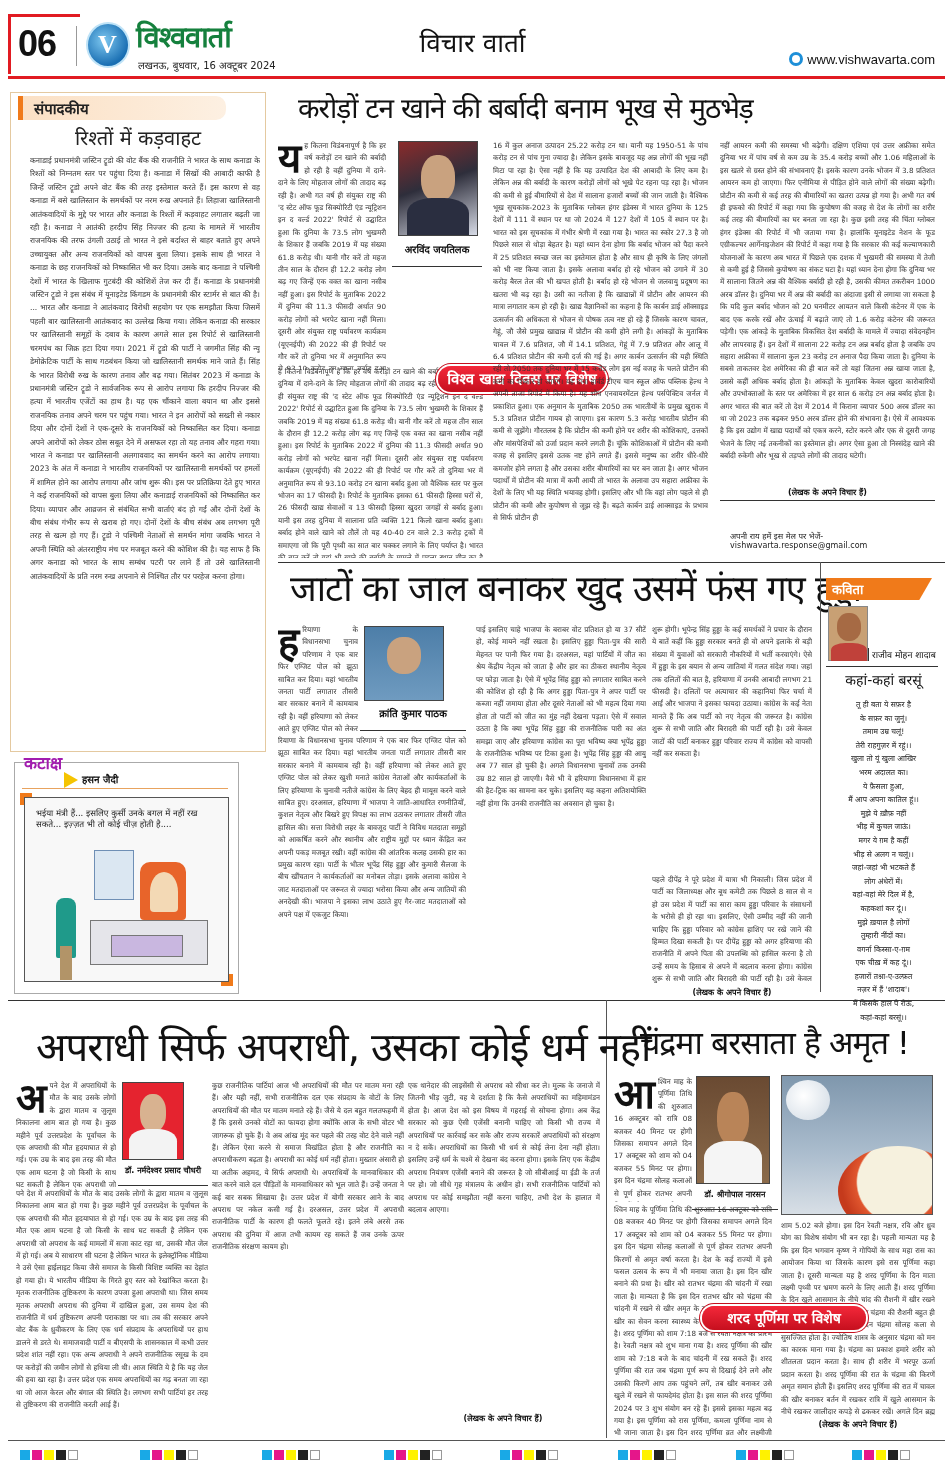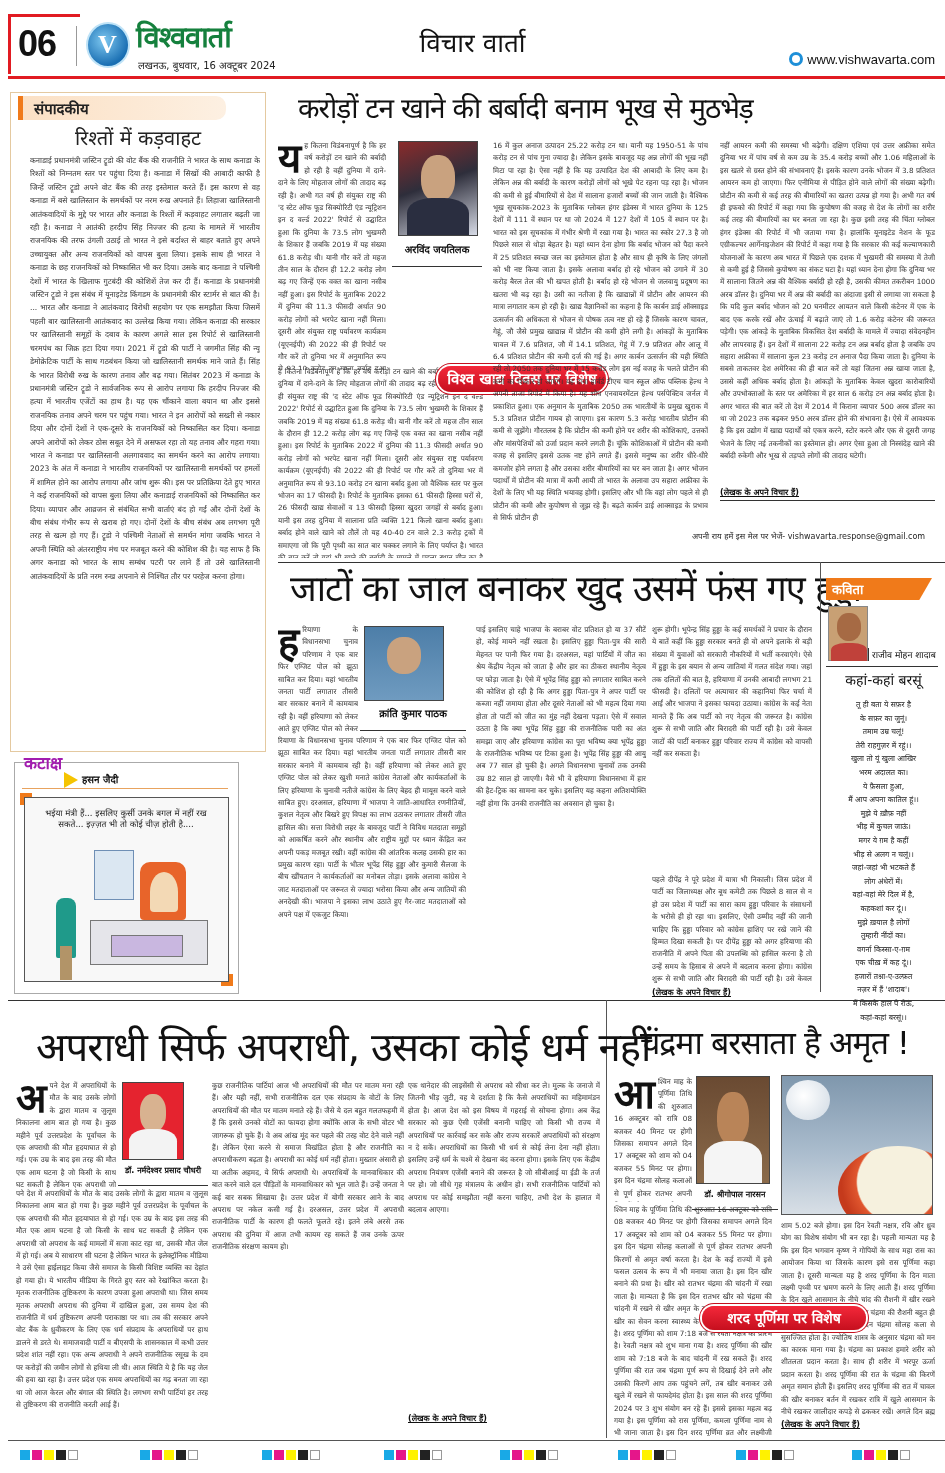--- a/index.html
+++ b/index.html
@@ -30,41 +30,41 @@
 
   
   .cart-box { left: 14px; top: 762px; width: 225px; height: 232px; border: 1px solid #aaa; }
   .cart-tag { left: 24px; top: 751px; font: bold 17px "DejaVu Sans", sans-serif; color: #a21caf; }
   .cart-arrow { left: 64px; top: 772px; width: 0; height: 0; border-left: 14px solid #f5c400; border-top: 8px solid transparent; border-bottom: 8px solid transparent; }
   .cart-author { left: 82px; top: 772px; font: bold 10px "DejaVu Sans", sans-serif; color: #111; }
   .cart-line { left: 22px; top: 788px; width: 206px; height: 1px; background: #e8a35e; }
   .cart-frame { left: 24px; top: 797px; width: 205px; height: 185px; border: 1px solid #555; background: #f8f8f8; }
   .cart-corner-tl { left: 20px; top: 793px; width: 12px; height: 12px; border-left: 4px solid #f07a1a; border-top: 4px solid #f07a1a; }
   .cart-corner-br { left: 221px; top: 974px; width: 12px; height: 12px; border-right: 4px solid #f07a1a; border-bottom: 4px solid #f07a1a; }
-  .cart-caption { left: 36px; top: 808px; width: 180px; font: 8.5px/11px "DejaVu Serif", serif; color: #222; text-align: center; }
+  .cart-caption { left: 36px; top: 808px; width: 180px; font: 8.5px/11px "DejaVu Serif", serif; color: #222; }
   .cart-desk { left: 90px; top: 920px; width: 118px; height: 45px; background: #e5e5ea; border: 1px solid #777; }
   .cart-desk::after { content:""; position:absolute; left:20px; top:14px; width:70px; height:20px; background:#c9b7e0; border:1px solid #777; }
   .cart-chair { left: 140px; top: 862px; width: 46px; height: 58px; background: #e8642a; border-radius: 10px 10px 4px 4px; }
   .cart-boss { left: 150px; top: 872px; width: 28px; height: 40px; background: #f3d9b5; border-radius: 50% 50% 4px 4px; }
   .cart-man { left: 56px; top: 898px; width: 20px; height: 60px; background: #1f9a8a; border-radius: 8px 8px 2px 2px; }
   .cart-man-legs { left: 60px; top: 946px; width: 12px; height: 34px; background: #b29468; }
   .cart-window { left: 94px; top: 850px; width: 40px; height: 50px; background: #dbe7f2; border: 1px solid #6f8fb5; }
 
   
   .h1 { font-family: "DejaVu Sans", sans-serif; color: #111; white-space: nowrap; letter-spacing: -1px; }
   .rule { height: 1px; background: #333; }
   .vrule { width: 1px; background: #555; }
   .col { font: 7.2px/12.4px "DejaVu Sans", sans-serif; color: #333; text-align: justify; overflow: hidden; }
   .dropcap { float: left; font: bold 40px/36px "DejaVu Sans", sans-serif; margin-right: 3px; color: #111; }
   .photo { background: linear-gradient(160deg,#8a2b2b,#2e2e3b 45%,#d7dbe6); border: 1px solid #444; }
   .photo .face { position:absolute; left:28%; top:14%; width:44%; height:50%; border-radius:45%; background:#c9a27f; }
   .photo .body { position:absolute; left:10%; top:60%; width:80%; height:40%; border-radius:40% 40% 0 0; background:#2a2e40; }
   .caption { font: bold 10px "DejaVu Sans", sans-serif; color: #111; text-align: center; border-bottom: 1px solid #333; padding-bottom: 10px; }
   .badge { background: linear-gradient(#f4283a,#c60f1e); border-radius: 16px; color: #fff; font: bold 15px "DejaVu Sans", sans-serif; text-align: center; box-shadow: 0 0 0 2px #fff, 0 0 0 3px #c60f1e; }
-  .endnote { font: bold 8px "DejaVu Sans", sans-serif; color: #111; text-align: left; text-decoration: underline; }
+  .endnote { font: bold 8px "DejaVu Sans", sans-serif; color: #111; text-align: center; }
 
   
   .poem-tag { left: 826px; top: 578px; width: 106px; height: 22px; background: #f07a1a; clip-path: polygon(0 0, 100% 0, 88% 100%, 0 100%); }
   .poem-tag span { position: absolute; left: 6px; top: 2px; font: bold 13px "DejaVu Sans", sans-serif; color: #fff; }
   .poem-photo { left: 828px; top: 606px; width: 40px; height: 55px; background: #c8a074; border: 1px solid #888; }
   .poem-photo::before { content:""; position:absolute; left:8px; top:6px; width:24px; height:28px; border-radius:45%; background:#a66a44; }
   .poem-photo::after { content:""; position:absolute; left:2px; top:36px; width:36px; height:18px; background:#c0413a; border-radius:40% 40% 0 0; }
   .poem-author { left: 868px; top: 648px; font: 9px "DejaVu Sans", sans-serif; color: #111; border-left: 1px solid #333; padding-left: 3px; }
   .poem-rule { left: 826px; top: 666px; width: 112px; height: 1px; background: #333; }
   .poem-title { left: 826px; width: 115px; top: 670px; text-align: center; font: 14px "DejaVu Sans", sans-serif; color: #111; }
@@ -125,21 +125,21 @@
     <div class="face"></div>
     <div class="body"></div>
   </div>
 <div class="abs caption" style="left:392px; top:242px; width:90px;">अरविंद जयतिलक</div>
 <div class="abs col" style="left:278px; top:258px; width:205px; height:300px; padding-top:108px;">ह कितना विडंबनापूर्ण है कि हर वर्ष करोड़ों टन खाने की बर्बादी हो रही है वहीं दुनिया में दाने-दाने के लिए मोहताज लोगों की तादाद बढ़ रही है। अभी गत वर्ष ही संयुक्त राष्ट्र की 'द स्टेट ऑफ फूड सिक्योरिटी एंड न्यूट्रिशन इन द वर्ल्ड 2022' रिपोर्ट से उद्घाटित हुआ कि दुनिया के 73.5 लोग भुखमरी के शिकार हैं जबकि 2019 में यह संख्या 61.8 करोड़ थी। यानी गौर करें तो महज तीन साल के दौरान ही 12.2 करोड़ लोग बढ़ गए जिन्हें एक वक्त का खाना नसीब नहीं हुआ। इस रिपोर्ट के मुताबिक 2022 में दुनिया की 11.3 फीसदी अर्थात 90 करोड़ लोगों को भरपेट खाना नहीं मिला। दूसरी ओर संयुक्त राष्ट्र पर्यावरण कार्यक्रम (यूएनईपी) की 2022 की ही रिपोर्ट पर गौर करें तो दुनिया भर में अनुमानित रूप से 93.10 करोड़ टन खाना बर्बाद हुआ जो वैश्विक स्तर पर कुल भोजन का 17 फीसदी है। रिपोर्ट के मुताबिक इसका 61 फीसदी हिस्सा घरों से, 26 फीसदी खाद्य सेवाओं व 13 फीसदी हिस्सा खुदरा जगहों से बर्बाद हुआ। यानी इस तरह दुनिया में सालाना प्रति व्यक्ति 121 किलो खाना बर्बाद हुआ। बर्बाद होने वाले खाने को तौलें तो यह 40-40 टन वाले 2.3 करोड़ ट्रकों में समाएगा जो कि पूरी पृथ्वी का सात बार चक्कर लगाने के लिए पर्याप्त है। भारत की बात करें तो यहां भी खाने की बर्बादी के मामले में पहला स्थान चीन का है जहां हर साल 9.6 करोड़ टन खाना बर्बाद होता है। दूसरे स्थान पर भारत है जहां हर साल 6.87 करोड़ टन खाना बर्बाद होता है। यह सही है कि विकसित देशों में 50 किलो खाना बर्बाद होता है। खाने की यह बर्बादी इस अर्थ में ज्यादा चिंताजनक है कि भारत में एक बड़ी आबादी को दो वक्त का भरपेट भोजन नहीं मिलता। एक आंकड़े के मुताबिक देश में हर साल उतना भोजन बर्बाद होता है जितना ब्रिटेन उपभोग करता है। आंकड़ों पर गौर करें तो देश में 2015-</div>
 <div class="abs badge" style="left:438px; top:366px; width:168px; height:26px; line-height:26px;">विश्व खाद्य दिवस पर विशेष</div>
 <div class="abs col" style="left:493px; top:140px; width:215px; height:410px;">16 में कुल अनाज उत्पादन 25.22 करोड़ टन था। यानी यह 1950-51 के पांच करोड़ टन से पांच गुना ज्यादा है। लेकिन इसके बावजूद यह अन्न लोगों की भूख नहीं मिटा पा रहा है। ऐसा नहीं है कि यह उत्पादित देश की आबादी के लिए कम है। लेकिन अन्न की बर्बादी के कारण करोड़ों लोगों को भूखे पेट रहना पड़ रहा है। भोजन की कमी से हुई बीमारियों से देश में सालाना हजारों बच्चों की जान जाती है। वैश्विक भूख सूचकांक-2023 के मुताबिक ग्लोबल हंगर इंडेक्स में भारत दुनिया के 125 देशों में 111 वें स्थान पर था जो 2024 में 127 देशों में 105 वें स्थान पर है। भारत को इस सूचकांक में गंभीर श्रेणी में रखा गया है। भारत का स्कोर 27.3 है जो पिछले साल से थोड़ा बेहतर है। यहां ध्यान देना होगा कि बर्बाद भोजन को पैदा करने में 25 प्रतिशत स्वच्छ जल का इस्तेमाल होता है और साथ ही कृषि के लिए जंगलों को भी नष्ट किया जाता है। इसके अलावा बर्बाद हो रहे भोजन को उगाने में 30 करोड़ बैरल तेल की भी खपत होती है। बर्बाद हो रहे भोजन से जलवायु प्रदूषण का खतरा भी बढ़ रहा है। उसी का नतीजा है कि खाद्यान्नों में प्रोटीन और आयरन की मात्रा लगातार कम हो रही है। खाद्य वैज्ञानिकों का कहना है कि कार्बन डाई ऑक्साइड उत्सर्जन की अधिकता से भोजन से पोषक तत्व नष्ट हो रहे हैं जिसके कारण चावल, गेहूं, जौ जैसे प्रमुख खाद्यान्न में प्रोटीन की कमी होने लगी है। आंकड़ों के मुताबिक चावल में 7.6 प्रतिशत, जौ में 14.1 प्रतिशत, गेहूं में 7.9 प्रतिशत और आलू में 6.4 प्रतिशत प्रोटीन की कमी दर्ज की गई है। अगर कार्बन उत्सर्जन की यही स्थिति रही तो 2050 तक दुनिया भर में 15 करोड़ लोग इस नई वजह के चलते प्रोटीन की कमी का शिकार हो जाएंगे। यह दावा हार्वर्ड टीएच चान स्कूल ऑफ पब्लिक हेल्थ ने अपनी ताजा रिपोर्ट में किया है। यह शोध एनवायरमेंटल हेल्थ पर्सपेक्टिव जर्नल में प्रकाशित हुआ। एक अनुमान के मुताबिक 2050 तक भारतीयों के प्रमुख खुराक में 5.3 प्रतिशत प्रोटीन गायब हो जाएगा। इस कारण 5.3 करोड़ भारतीय प्रोटीन की कमी से जूझेंगे। गौरतलब है कि प्रोटीन की कमी होने पर शरीर की कोशिकाएं, उत्तकों और मांसपेशियों को उर्जा प्रदान करने लगती हैं। चूंकि कोशिकाओं में प्रोटीन की कमी वजह से इसलिए इससे उतक नष्ट होने लगते हैं। इससे मनुष्य का शरीर धीरे-धीरे कमजोर होने लगता है और उसका शरीर बीमारियों का घर बन जाता है। अगर भोजन पदार्थों में प्रोटीन की मात्रा में कमी आयी तो भारत के अलावा उप सहारा अफ्रीका के देशों के लिए भी यह स्थिति भयावह होगी। इसलिए और भी कि वहां लोग पहले से ही प्रोटीन की कमी और कुपोषण से जूझ रहे हैं। बढ़ते कार्बन डाई आक्साइड के प्रभाव से सिर्फ प्रोटीन ही</div>
 <div class="abs col" style="left:720px; top:140px; width:215px; height:345px;">नहीं आयरन कमी की समस्या भी बढ़ेगी। दक्षिण एशिया एवं उत्तर अफ्रीका समेत दुनिया भर में पांच वर्ष से कम उम्र के 35.4 करोड़ बच्चों और 1.06 महिलाओं के इस खतरे से ग्रस्त होने की संभावनाएं हैं। इसके कारण उनके भोजन में 3.8 प्रतिशत आयरन कम हो जाएगा। फिर एनीमिया से पीड़ित होने वाले लोगों की संख्या बढ़ेगी। प्रोटीन की कमी से कई तरह की बीमारियों का खतरा उत्पन्न हो गया है। अभी गत वर्ष ही इफको की रिपोर्ट में कहा गया कि कुपोषण की वजह से देश के लोगों का शरीर कई तरह की बीमारियों का घर बनता जा रहा है। कुछ इसी तरह की चिंता ग्लोबल हंगर इंडेक्स की रिपोर्ट में भी जताया गया है। हालांकि यूनाइटेड नेशन के फूड एग्रीकल्चर आर्गेनाइजेशन की रिपोर्ट में कहा गया है कि सरकार की कई कल्याणकारी योजनाओं के कारण अब भारत में पिछले एक दशक में भुखमरी की समस्या में तेजी से कमी हुई है जिससे कुपोषण का संकट घटा है। यहां ध्यान देना होगा कि दुनिया भर में सालाना जितने अन्न की वैश्विक बर्बादी हो रही है, उसकी कीमत तकरीबन 1000 अरब डॉलर है। दुनिया भर में अन्न की बर्बादी का अंदाजा इसी से लगाया जा सकता है कि यदि कुल बर्बाद भोजन को 20 घनमीटर आयतन वाले किसी कंटेनर में एक के बाद एक करके रखें और ऊंचाई में बढ़ाते जाएं तो 1.6 करोड़ कंटेनर की जरूरत पड़ेगी। एक आंकड़े के मुताबिक विकसित देश बर्बादी के मामले में ज्यादा संवेदनहीन और लापरवाह हैं। इन देशों में सालाना 22 करोड़ टन अन्न बर्बाद होता है जबकि उप सहारा अफ्रीका में सालाना कुल 23 करोड़ टन अनाज पैदा किया जाता है। दुनिया के सबसे ताकतवर देश अमेरिका की ही बात करें तो यहां जितना अन्न खाया जाता है, उससे कहीं अधिक बर्बाद होता है। आंकड़ों के मुताबिक केवल खुदरा कारोबारियों और उपभोक्ताओं के स्तर पर अमेरिका में हर साल 6 करोड़ टन अन्न बर्बाद होता है। अगर भारत की बात करें तो देश में 2014 में किराना व्यापार 500 अरब डॉलर का था जो 2023 तक बढ़कर 950 अरब डॉलर होने की संभावना है। ऐसे में आवश्यक है कि इस उद्योग में खाद्य पदार्थों को एकत्र करने, स्टोर करने और एक से दूसरी जगह भेजने के लिए नई तकनीकों का इस्तेमाल हो। अगर ऐसा हुआ तो निस्संदेह खाने की बर्बादी रुकेगी और भूख से तड़पते लोगों की तादाद घटेगी।</div>
 <div class="abs endnote" style="left:720px; top:486px; width:215px;">(लेखक के अपने विचार हैं)</div>
 <div class="abs rule" style="left:720px; top:500px; width:215px;"></div>
-<div class="abs" style="left:692px; top:530px; font:8px 'DejaVu Sans',sans-serif; color:#222;">अपनी राय हमें इस मेल पर भेजें- vishwavarta.response@gmail.com</div>
+<div class="abs" style="left:730px; top:530px; font:8px 'DejaVu Sans',sans-serif; color:#222;">अपनी राय हमें इस मेल पर भेजें- vishwavarta.response@gmail.com</div>
 <div class="abs rule" style="left:278px; top:562px; width:667px;"></div>
 
 <div class="abs h1" style="left:290px; top:568px; font-size:36px; line-height:42px;">जाटों का जाल बनाकर खुद उसमें फंस गए हुड्डा</div>
 <div class="abs vrule" style="left:820px; top:562px; height:430px;"></div>
 <div class="abs col" style="left:278px; top:624px; width:80px; height:110px;"><span class="dropcap">ह</span><span>रियाणा के विधानसभा चुनाव परिणाम ने एक बार फिर एग्जिट पोल को झूठा साबित कर दिया। यहां भारतीय जनता पार्टी लगातार तीसरी बार सरकार बनाने में कामयाब रही है। वहीं हरियाणा को लेकर आते हुए एग्जिट पोल को लेकर खुशी मनाते कांग्रेस नेताओं और कार्यकर्ताओं के लिए हरियाणा के चुनावी नतीजे कांग्रेस के लिए बेहद ही मायूस करने वाले साबित हुए। दरअसल, हरियाणा में भाजपा ने जाति-आधारित रणनीतियों, कुशल नेतृत्व और बिखरे हुए विपक्ष का लाभ उठाकर लगातार तीसरी जीत हासिल की। सत्ता विरोधी लहर के बावजूद पार्टी ने विविध मतदाता समूहों को आकर्षित करने और स्थानीय और राष्ट्रीय मुद्दों पर ध्यान केंद्रित कर अपनी पकड़ मजबूत रखी। वहीं कांग्रेस की आंतरिक कलह उसकी हार का प्रमुख कारण रहा। पार्टी के भीतर भूपेंद्र सिंह हुड्डा और कुमारी सैलजा के बीच खींचतान ने कार्यकर्ताओं का मनोबल तोड़ा। इसके अलावा कांग्रेस ने जाट मतदाताओं पर जरूरत से ज्यादा भरोसा किया और अन्य जातियों की अनदेखी की। भाजपा ने इसका लाभ उठाते हुए गैर-जाट मतदाताओं को अपने पक्ष में एकजुट किया।</span></div>
 <div class="abs photo" style="left:364px; top:626px; width:80px; height:75px; background:linear-gradient(#4d7ea8,#6f9bc0);">
     <div class="face"></div>
   </div>
 <div class="abs caption" style="left:360px; top:706px; width:106px;">क्रांति कुमार पाठक</div>
 <div class="abs col" style="left:278px; top:735px; width:188px; height:250px;">रियाणा के विधानसभा चुनाव परिणाम ने एक बार फिर एग्जिट पोल को झूठा साबित कर दिया। यहां भारतीय जनता पार्टी लगातार तीसरी बार सरकार बनाने में कामयाब रही है। वहीं हरियाणा को लेकर आते हुए एग्जिट पोल को लेकर खुशी मनाते कांग्रेस नेताओं और कार्यकर्ताओं के लिए हरियाणा के चुनावी नतीजे कांग्रेस के लिए बेहद ही मायूस करने वाले साबित हुए। दरअसल, हरियाणा में भाजपा ने जाति-आधारित रणनीतियों, कुशल नेतृत्व और बिखरे हुए विपक्ष का लाभ उठाकर लगातार तीसरी जीत हासिल की। सत्ता विरोधी लहर के बावजूद पार्टी ने विविध मतदाता समूहों को आकर्षित करने और स्थानीय और राष्ट्रीय मुद्दों पर ध्यान केंद्रित कर अपनी पकड़ मजबूत रखी। वहीं कांग्रेस की आंतरिक कलह उसकी हार का प्रमुख कारण रहा। पार्टी के भीतर भूपेंद्र सिंह हुड्डा और कुमारी सैलजा के बीच खींचतान ने कार्यकर्ताओं का मनोबल तोड़ा। इसके अलावा कांग्रेस ने जाट मतदाताओं पर जरूरत से ज्यादा भरोसा किया और अन्य जातियों की अनदेखी की। भाजपा ने इसका लाभ उठाते हुए गैर-जाट मतदाताओं को अपने पक्ष में एकजुट किया।</div>

